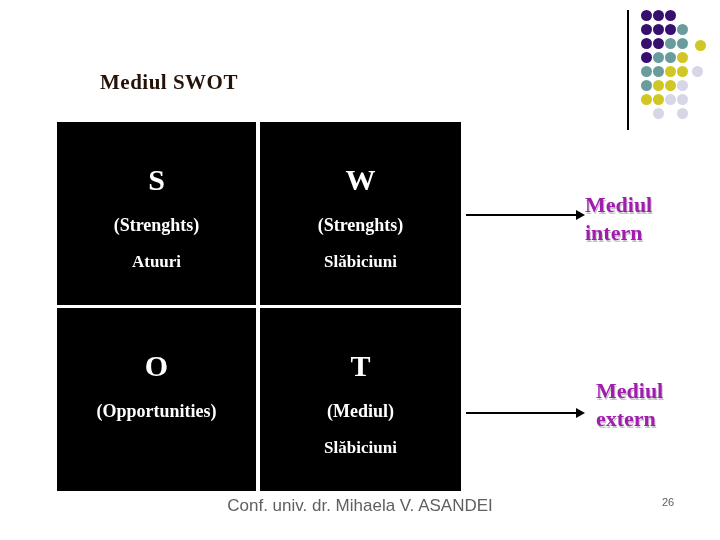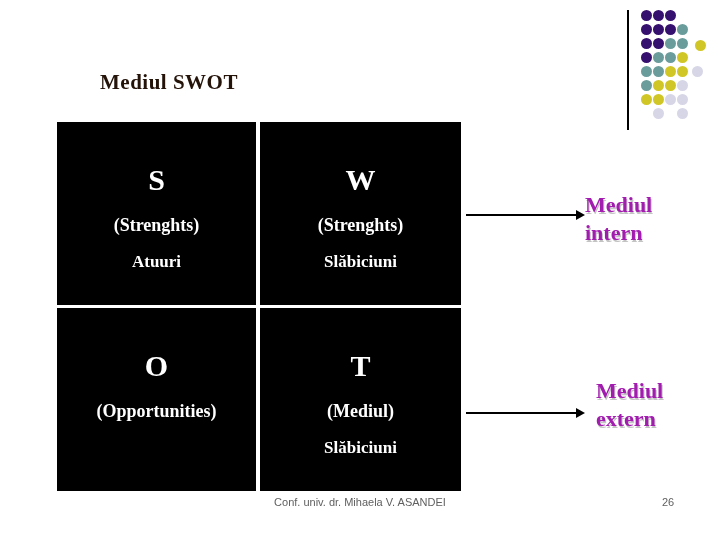--- a/index.html
+++ b/index.html
@@ -65,21 +65,21 @@
     color:#a21caf;
     width:95px;
     text-shadow:1px 2px 0 rgba(145,145,145,0.55);
   }
   .label-intern{left:585px;top:191px;}
   .label-extern{left:596px;top:377px;}
   
   .footer-author{
     position:absolute;left:50%;top:496px;transform:translateX(-50%);
     font-family:"Liberation Sans","DejaVu Sans",sans-serif;
-    font-size:11px;color:var(--footer-text,#5f5f5f);
+    font-size:17px;color:var(--footer-text,#5f5f5f);
     white-space:nowrap;
   }
   .footer-page{
     position:absolute;left:662px;top:496px;
     font-family:"Liberation Sans","DejaVu Sans",sans-serif;
     font-size:11px;color:var(--footer-text,#5f5f5f);text-align:center;
   }
 </style>
 </head>
 <body>

